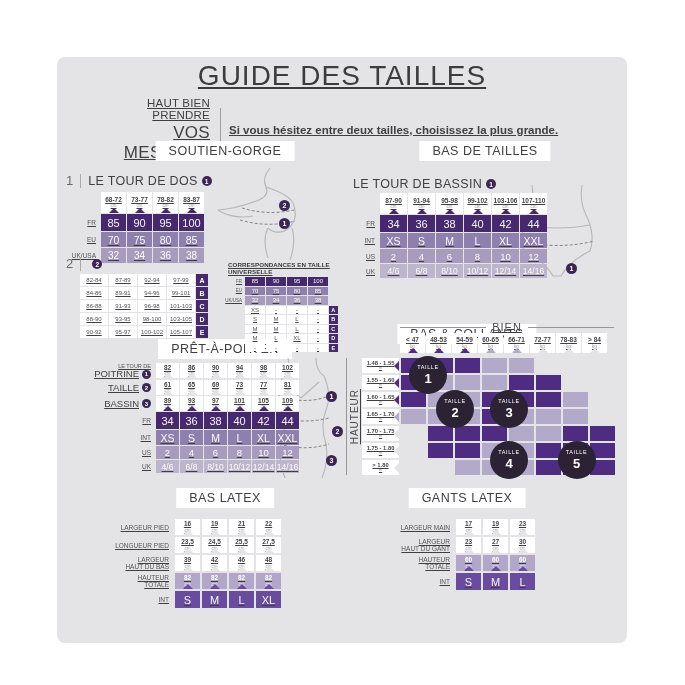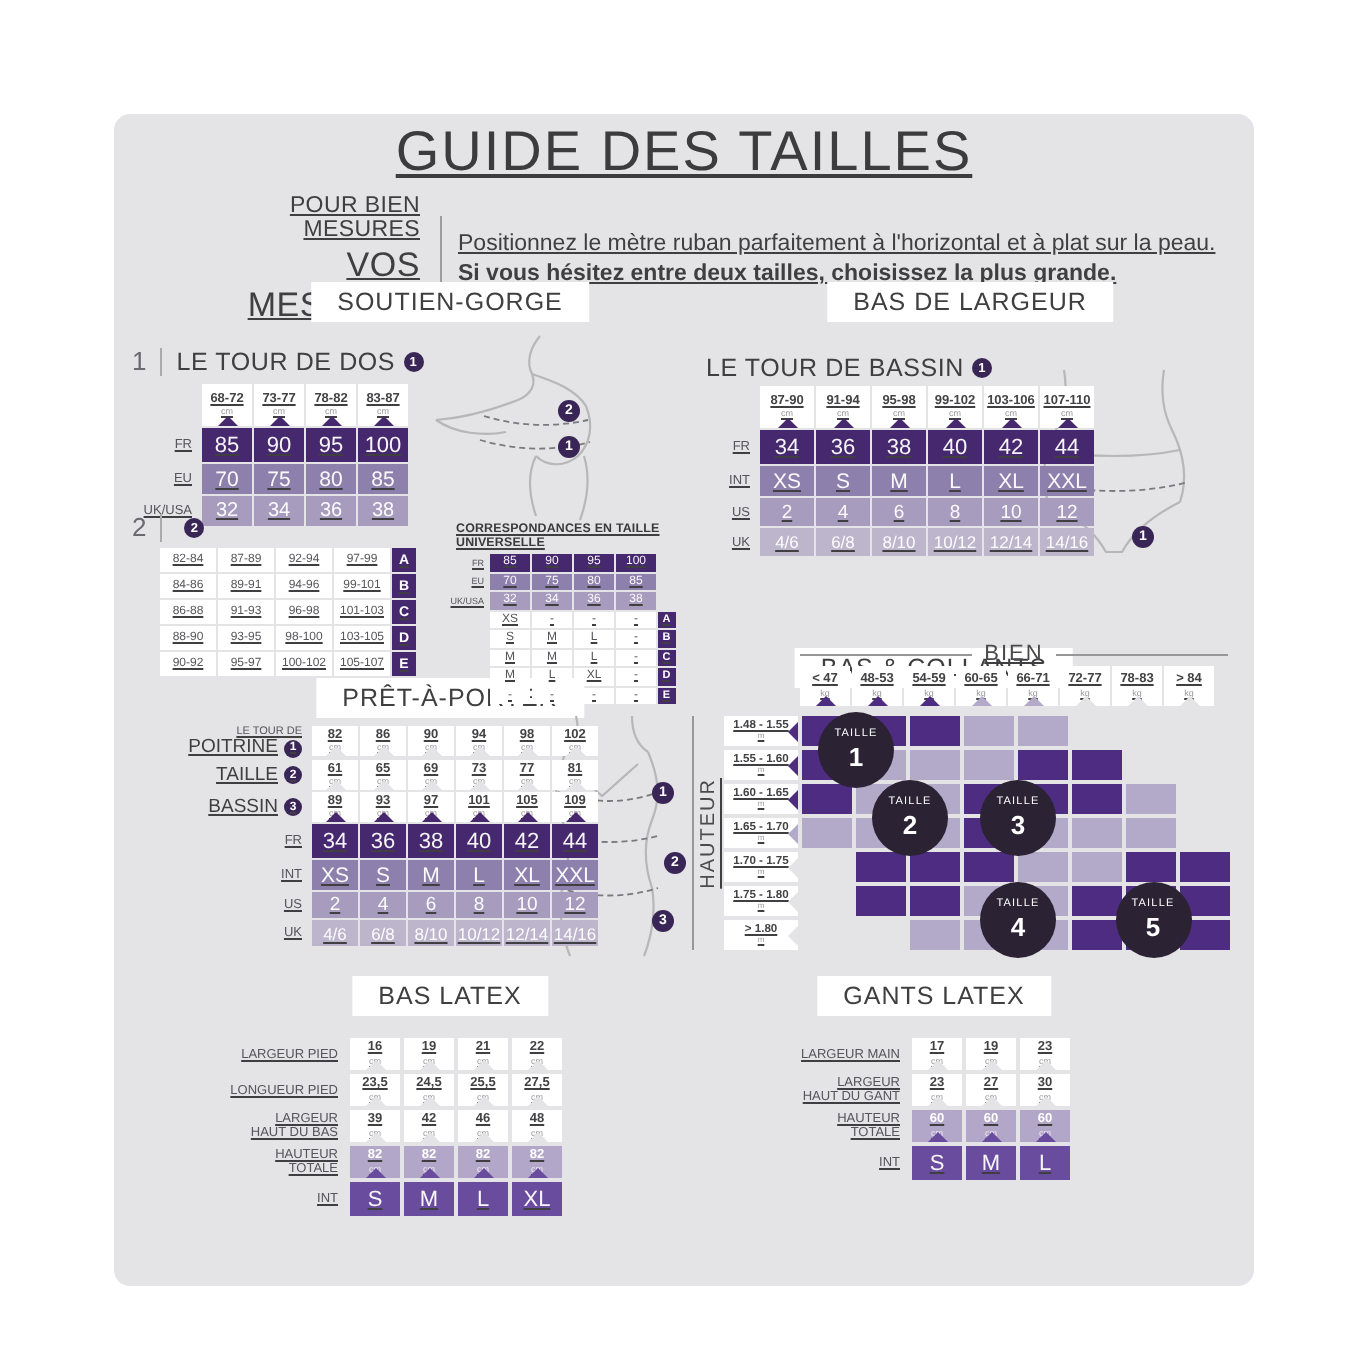--- a/index.html
+++ b/index.html
@@ -86,32 +86,31 @@
 </style>
 </head>
 <body>
 
 <div class="panel"></div>
 
 <h1 class="abs" id="page-title" style="margin:0;font-weight:400;">GUIDE DES TAILLES</h1>
 
 <div class="abs" id="intro">
   <div class="intro-left">
-    <div class="l1">POUR BIEN MESURES</div>
+    <div class="l1">HAUT BIEN PRENDRE</div>
     <div class="l2">VOS MESURES</div>
   </div>
   <div class="vdivider"></div>
   <div class="intro-right">
-    <div>Positionnez le mètre ruban parfaitement à l'horizontal et à plat sur la peau.</div>
     <div class="bold">Si vous hésitez entre deux tailles, choisissez la plus grande.</div>
   </div>
 </div>
 
 <div class="section-chip" style="left:225px;top:141px;">SOUTIEN-GORGE</div>
-<div class="section-chip" style="left:485px;top:141px;">BAS DE LARGEUR</div>
+<div class="section-chip" style="left:485px;top:141px;">BAS DE TAILLES</div>
 <div class="section-chip" style="left:467px;top:324px;">BAS &amp; COLLANTS</div>
 <div class="section-chip" style="left:225px;top:339px;">PRÊT-À-PORTER</div>
 <div class="section-chip" style="left:225px;top:488px;">BAS LATEX</div>
 <div class="section-chip" style="left:467px;top:488px;">GANTS LATEX</div>
 
 <svg class="illu" style="left:212px;top:166px;" width="120" height="96" viewBox="0 0 120 96">
   <g fill="none" stroke="#b7b6b8" stroke-width="1.1">
     <path d="M58,2 C53,8 51,15 54,21 C56,26 54,31 47,34"></path>
     <path d="M47,34 C34,39 20,43 6,44"></path>
     <path d="M6,44 C16,51 30,52 41,50"></path>

